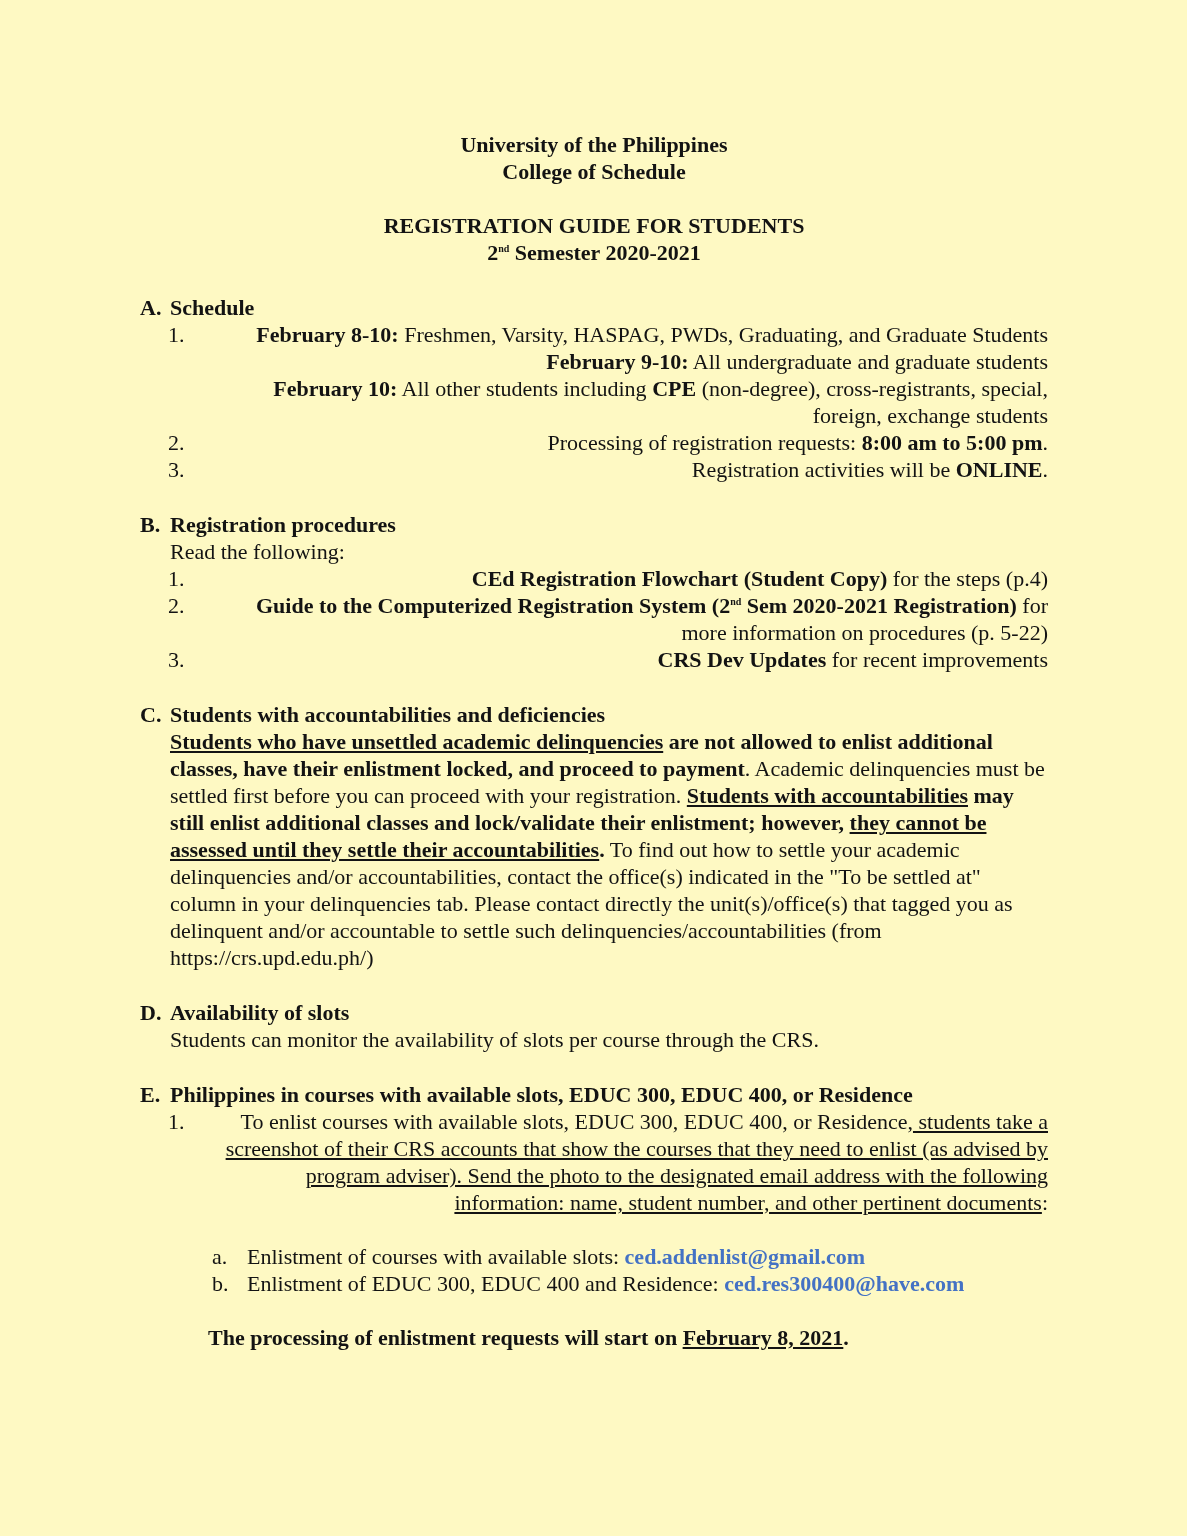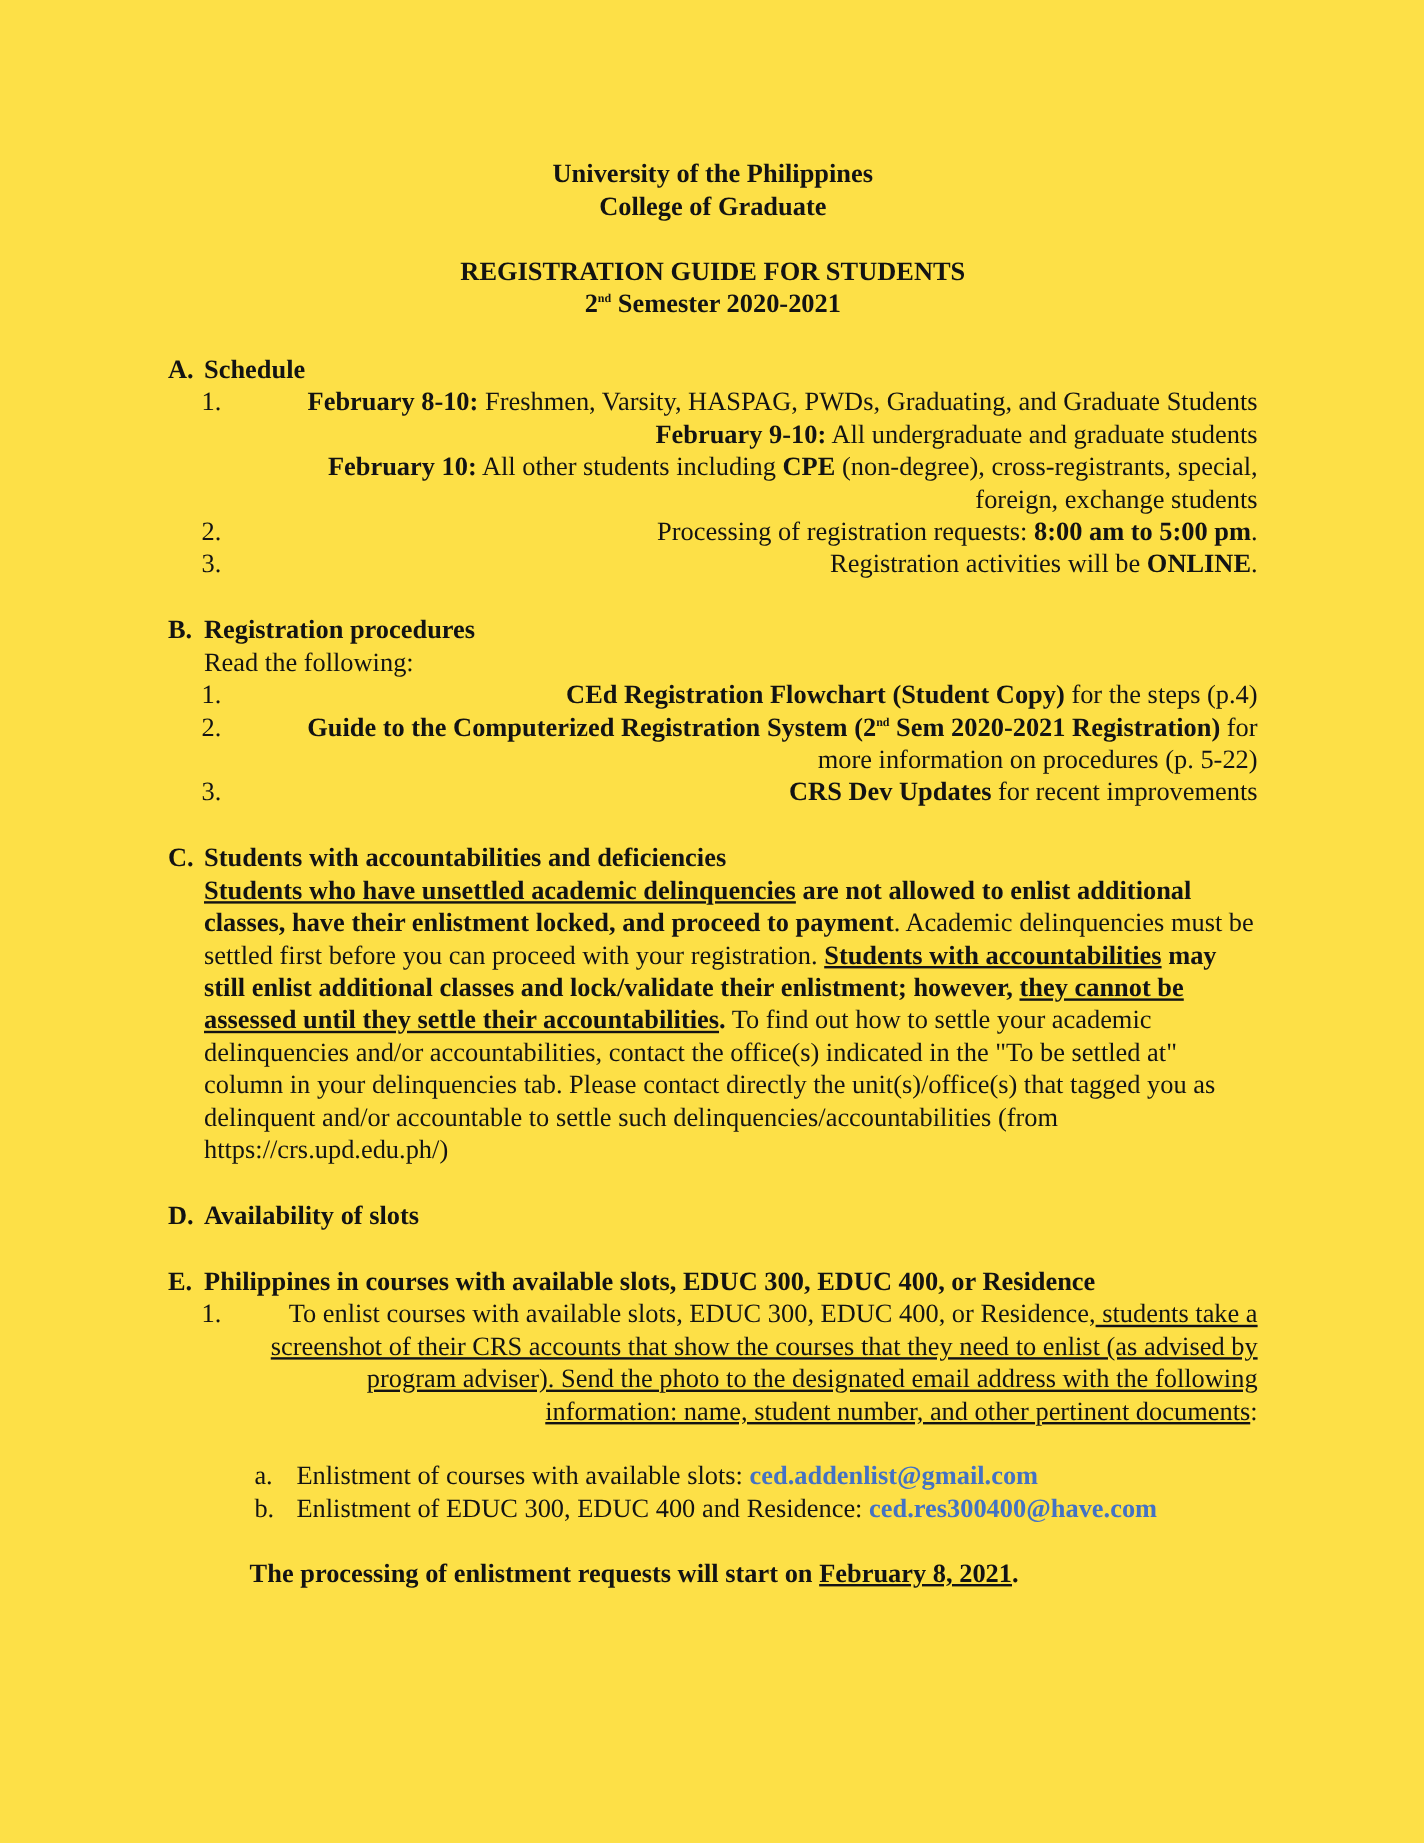--- a/index.html
+++ b/index.html
@@ -1,19 +1,19 @@
 <!DOCTYPE html>
 <html><head>
 <meta charset="utf-8">
 <style>
   html,body { margin:0; padding:0; background:#e8e8e8; }
   .page {
     width:1187px; height:1536px;
     margin:0 auto;
-    background:#fde047;
+    background:#fef9c3;
     box-sizing:border-box;
     padding:131px 139px 0 140px;
     font-family:"Liberation Serif","DejaVu Serif",serif;
     font-size:22px;
     line-height:27px;
     color:#131313;
     overflow:hidden;
   }
   .b { font-weight:700; }
   .u { text-decoration:underline; }
@@ -35,21 +35,21 @@
   .closing { margin-left:68px; margin-top:27px; font-weight:700; }
   .email { color:#4472C4; font-weight:700; text-decoration:none; cursor:pointer;text-align:center; }
 </style>
 </head>
 <body>
 
 <div class="page">
 
   <div class="doc-header">
     <div>University of the Philippines</div>
-    <div>College of Graduate</div>
+    <div>College of Schedule</div>
     <div class="hgap"></div>
     <div>REGISTRATION GUIDE FOR STUDENTS</div>
     <div><span>2</span><sup class="sp">nd</sup><span> Semester 2020-2021</span></div>
   </div>
 
   <div class="section">
     <div class="sec-head">
       <span class="sec-label">A.</span>
       <span>Schedule</span>
     </div>
@@ -109,20 +109,21 @@
     <div class="sec-body">
       <span class="bu">Students who have unsettled academic delinquencies</span><span class="b"> are not allowed to enlist additional classes, have their enlistment locked, and proceed to payment</span><span>. Academic delinquencies must be settled first before you can proceed with your registration. </span><span class="bu">Students with accountabilities</span><span class="b"> may still enlist additional classes and lock/validate their enlistment; however, </span><span class="bu">they cannot be assessed until they settle their accountabilities</span><span class="b">.</span><span> To find out how to settle your academic delinquencies and/or accountabilities, contact the office(s) indicated in the "To be settled at" column in your delinquencies tab. Please contact directly the unit(s)/office(s) that tagged you as delinquent and/or accountable to settle such delinquencies/accountabilities (from https://crs.upd.edu.ph/)</span>
     </div>
   </div>
 
   <div class="section">
     <div class="sec-head">
       <span class="sec-label">D.</span>
       <span>Availability of slots</span>
     </div>
+    <div class="sec-body">Students can monitor the availability of slots per course through the CRS.</div>
   </div>
 
   <div class="section">
     <div class="sec-head">
       <span class="sec-label">E.</span>
       <span>Philippines in courses with available slots, EDUC 300, EDUC 400, or Residence</span>
     </div>
     <div class="li">
       <span class="num">1.</span>
       <div class="content">

